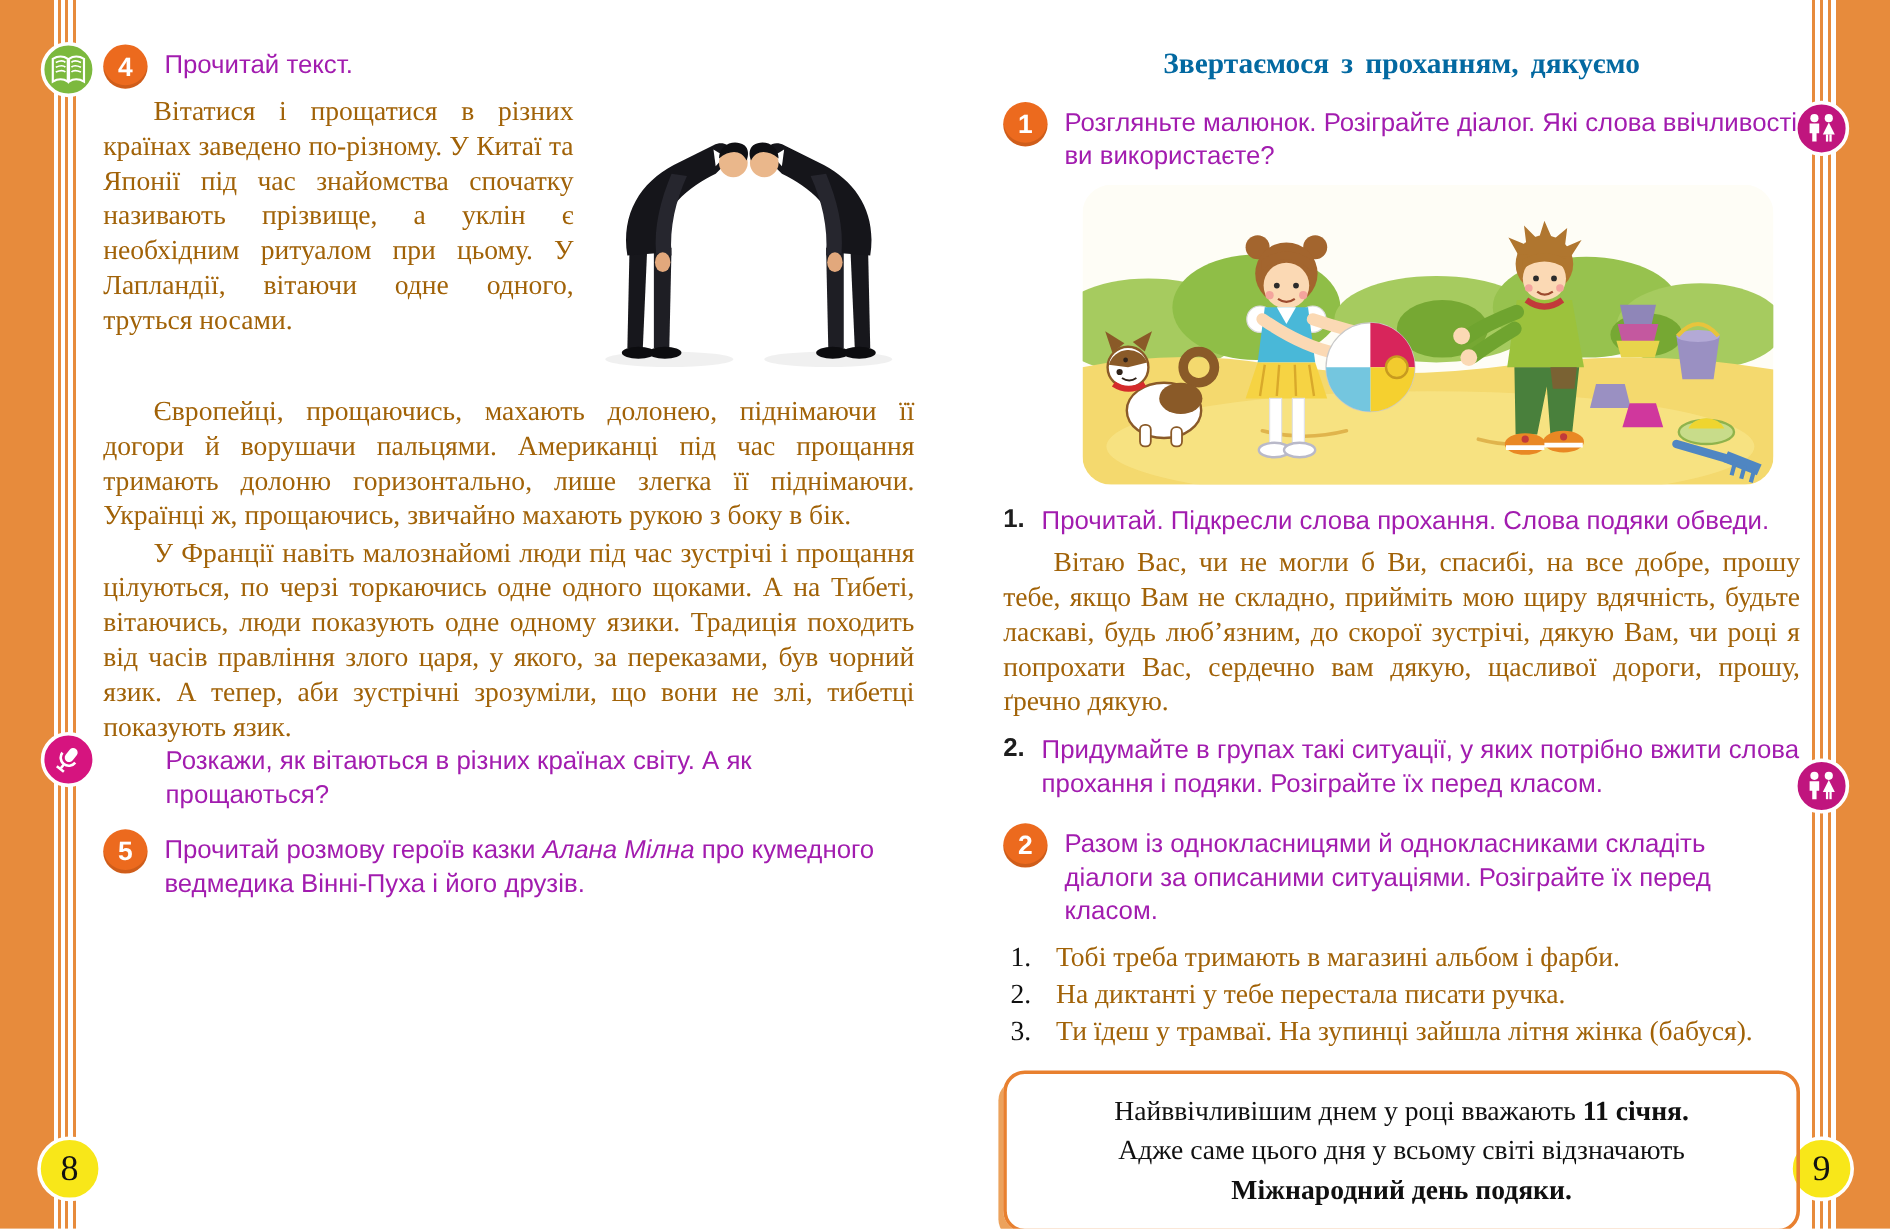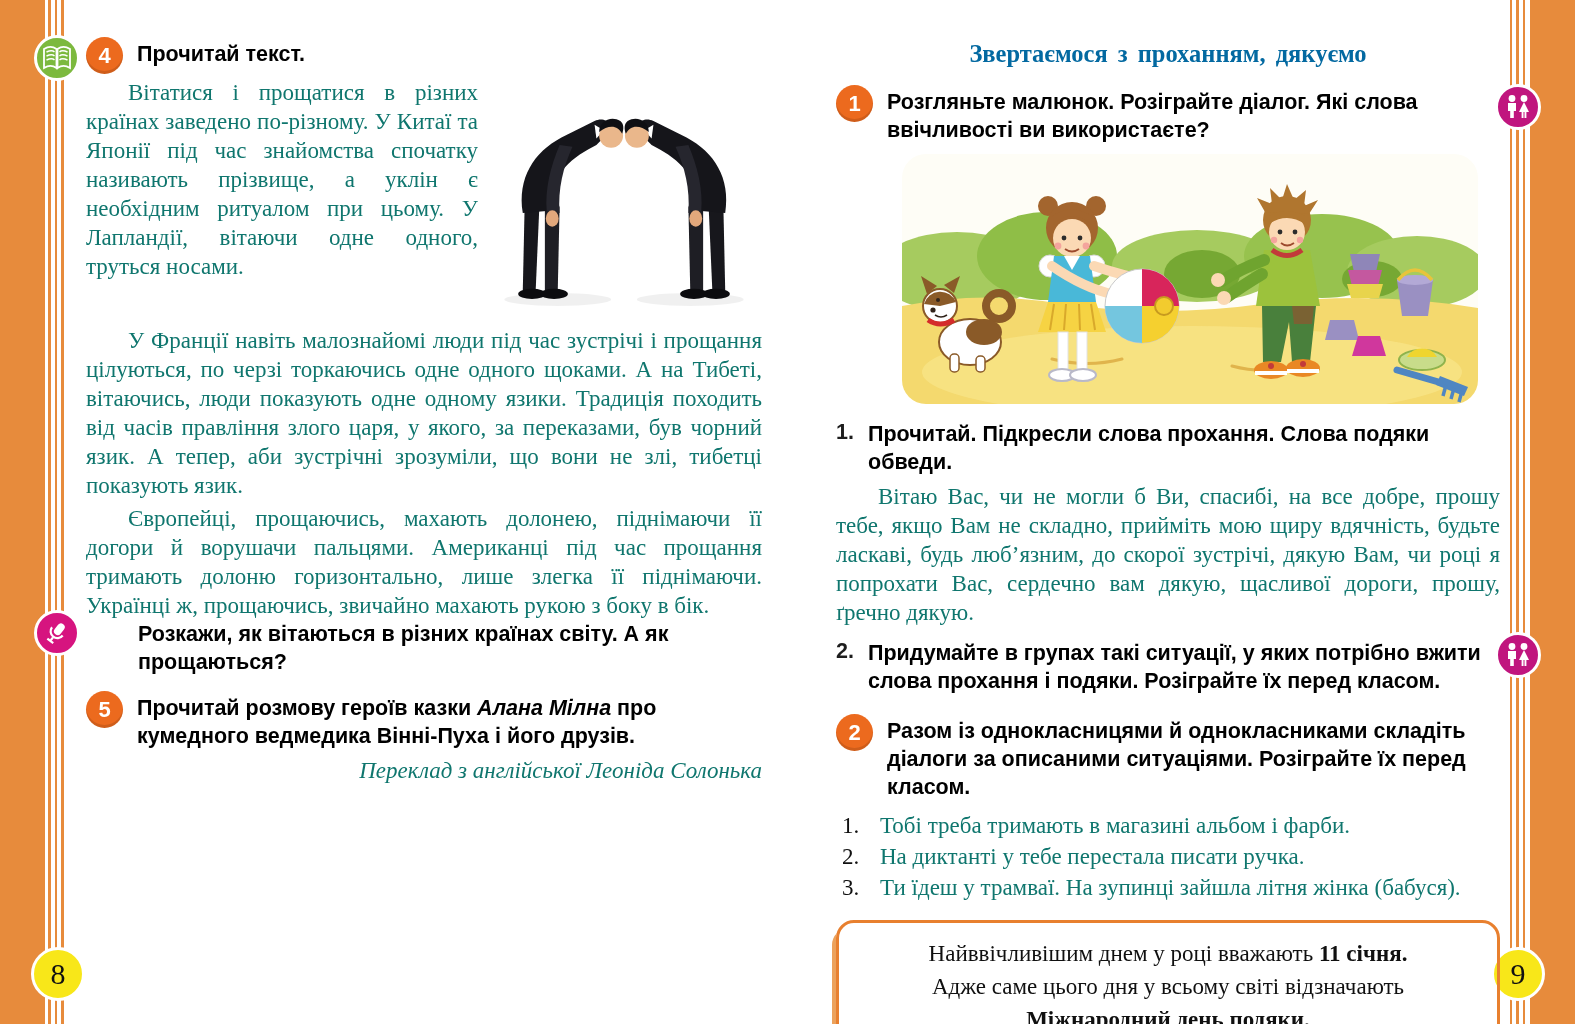--- a/index.html
+++ b/index.html
@@ -32,23 +32,23 @@
     transform:translate(-50%,-50%);}
   .pagenum.l{left:58px;top:974px;}
   .pagenum.r{left:1518px;top:974px;}
 
   
   .col{position:absolute;top:36px;}
   .col.l{left:86px;width:676px;}
   .col.r{left:836px;width:664px;top:40px;}
 
   .serif{font-family:"Liberation Serif",serif;font-size:23px;line-height:29px;
-    color:#0f766e;text-align:justify;margin:0;}
+    color:#a16207;text-align:justify;margin:0;}
   .indent{text-indent:42px;}
-  .sans{font-size:21.5px;line-height:28px;color:#000000;margin:0;font-weight:bold;}
+  .sans{font-size:21.5px;line-height:28px;color:#a21caf;margin:0;}
 
   .taskrow{display:flex;gap:14px;align-items:flex-start;margin-bottom:4px;}
   .tasknum{flex:none;width:37px;height:37px;border-radius:50%;background:#EC6A1E;
     color:#fff;font-weight:bold;font-size:22px;display:flex;align-items:center;
     justify-content:center;box-shadow:inset 0 -3px 0 rgba(0,0,0,.12);margin-top:1px;}
   .taskrow .sans{padding-top:4px;}
 
   .row1{display:flex;gap:8px;margin-top:4px;}
   .row1 .serif{width:392px;}
   .photo{flex:none;width:276px;height:246px;}
@@ -159,32 +159,31 @@
           <path d="M80,64 C70,88 64,112 66,136 L80,138 C78,112 84,88 94,66 Z" fill="#26262e"></path>
           <ellipse cx="72" cy="144" rx="7" ry="9" fill="#E2A87C"></ellipse>
           <path d="M118,42 L128,48 L120,57 Z" fill="#ffffff"></path>
           <circle cx="136" cy="54" r="13" fill="#EAB78B"></circle>
           <path d="M123,50 C123,38 136,32 146,38 C150,41 150,47 148,52 C143,42 133,42 123,50 Z" fill="#0f0f13"></path>
         </g>
       </svg>
     </div>
   </div>
 
+  <p class="serif indent" style="margin-top:4px;">Європейці, прощаючись, махають долонею, піднімаючи її догори й ворушачи пальцями. Американці під час прощання тримають долоню горизонтально, лише злегка її піднімаючи. Українці ж, прощаючись, звичайно махають рукою з боку в бік.</p>
   <p class="serif indent" style="margin-top:2px;">У Франції навіть малознайомі люди під час зустрічі і прощання цілуються, по черзі торкаючись одне одного щоками. А на Тибеті, вітаючись, люди показують одне одному язики. Традиція походить від часів правління злого царя, у якого, за переказами, був чорний язик. А тепер, аби зустрічні зрозуміли, що вони не злі, тибетці показують язик.</p>
-  <p class="serif indent" style="margin-top:4px;">Європейці, прощаючись, махають долонею, піднімаючи її догори й ворушачи пальцями. Американці під час прощання тримають долоню горизонтально, лише злегка її піднімаючи. Українці ж, прощаючись, звичайно махають рукою з боку в бік.</p>
 
   <p class="sans q">Розкажи, як вітаються в різних країнах світу. А як прощаються?</p>
 
   <div class="taskrow" style="margin-top:14px;">
     <div class="tasknum">5</div>
     <p class="sans"><span>Прочитай розмову героїв казки </span><i>Алана Мілна</i><span> про кумедного ведмедика Вінні-Пуха і його друзів.</span></p>
   </div>
 
 
-  <p class="serif credit">Переклад з англійської Леоніда Солонька</p>
 
 </div>
 
 <div class="col r">
 
   <h1 class="title">Звертаємося з проханням, дякуємо</h1>
 
   <div class="taskrow">
     <div class="tasknum">1</div>
     <p class="sans">Розгляньте малюнок. Розіграйте діалог. Які слова ввічливості ви використаєте?</p>

